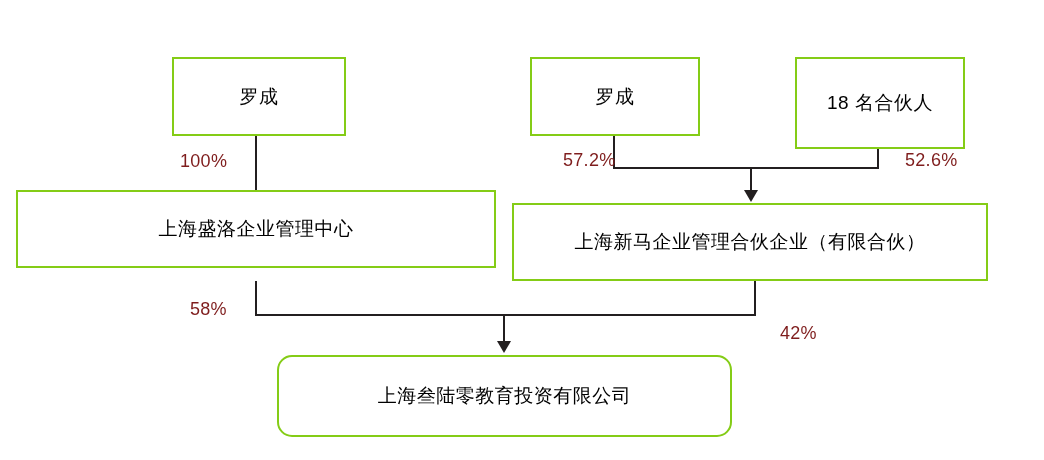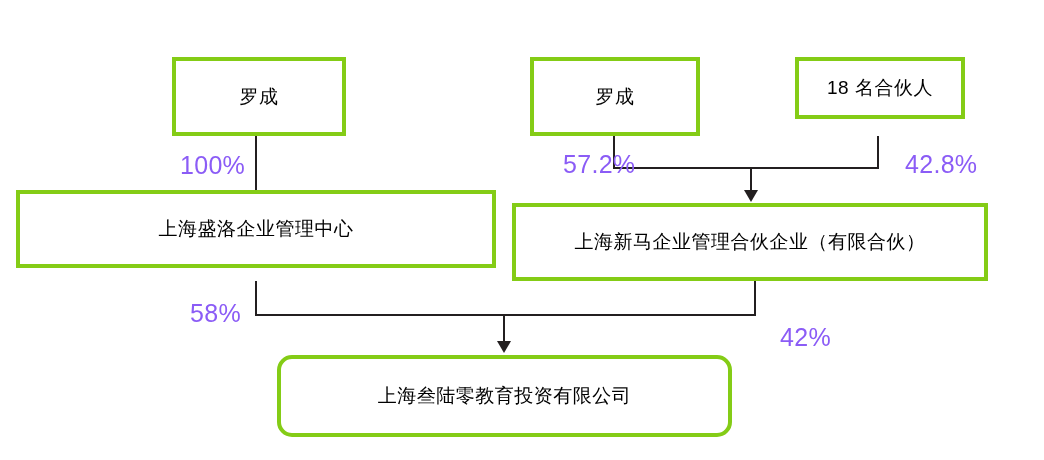--- a/index.html
+++ b/index.html
@@ -12,38 +12,38 @@
     width: 1044px;
     height: 460px;
     background: #ffffff;
     font-family: "Liberation Sans", "DejaVu Sans", sans-serif;
     overflow: hidden;
   }
   
   .node {
     position: absolute;
     box-sizing: border-box;
-    border: 4px solid #84cc16;
+    border: 2px solid #84cc16;
     background: #ffffff;
     display: flex;
     align-items: center;
     justify-content: center;
     text-align: center;
     color: #000000;
     font-size: 19px;
     line-height: 1.25;
     letter-spacing: 0.5px;
     z-index: 3;
   }
   .node.small { font-size: 19px; }
 
   
   #node-luocheng-left   { left: 172px; top: 57px;  width: 174px; height: 79px; }
   #node-luocheng-right  { left: 530px; top: 57px;  width: 170px; height: 79px; }
-  #node-partners        { left: 795px; top: 57px;  width: 170px; height: 62px; }
+  #node-partners        { left: 795px; top: 57px;  width: 170px; height: 92px; }
   #node-shengluo        { left: 16px;  top: 190px; width: 480px; height: 78px; }
   #node-xinma           { left: 512px; top: 203px; width: 476px; height: 78px; }
   #node-sanluling       { left: 277px; top: 355px; width: 455px; height: 82px; border-radius: 15px; }
 
   
   .edge {
     position: absolute;
     background: #231f20;
     z-index: 1;
   }
@@ -56,22 +56,22 @@
     height: 0;
     border-left: 7px solid transparent;
     border-right: 7px solid transparent;
     border-top: 12px solid #231f20;
     z-index: 2;
   }
 
   
   .edge-label {
     position: absolute;
-    color: #8b5cf6;
-    font-size: 25px;
+    color: #7f1d1d;
+    font-size: 18px;
     letter-spacing: 0.3px;
     white-space: nowrap;
     z-index: 4;
   }
 
   
   #edge-a-stem    { left: 255px; top: 136px; height: 55px; }
   #arrow-a        { left: 249px; top: 190px; }
   #label-100      { left: 180px; top: 151px; }
 
@@ -113,21 +113,21 @@
   <div class="edge v" id="edge-a-stem"></div>
   <div class="arrow" id="arrow-a"></div>
   <div class="edge-label" id="label-100">100%</div>
 
   <div class="edge v" id="edge-b-left-v"></div>
   <div class="edge v" id="edge-b-right-v"></div>
   <div class="edge h" id="edge-b-bus"></div>
   <div class="edge v" id="edge-b-stem"></div>
   <div class="arrow" id="arrow-b"></div>
   <div class="edge-label" id="label-572">57.2%</div>
-  <div class="edge-label" id="label-428">42.8%</div>
+  <div class="edge-label" id="label-428">52.6%</div>
 
   <div class="edge v" id="edge-c-left-v"></div>
   <div class="edge v" id="edge-c-right-v"></div>
   <div class="edge h" id="edge-c-bus"></div>
   <div class="edge v" id="edge-c-stem"></div>
   <div class="arrow" id="arrow-c"></div>
   <div class="edge-label" id="label-58">58%</div>
   <div class="edge-label" id="label-42">42%</div>
 
 </div>

